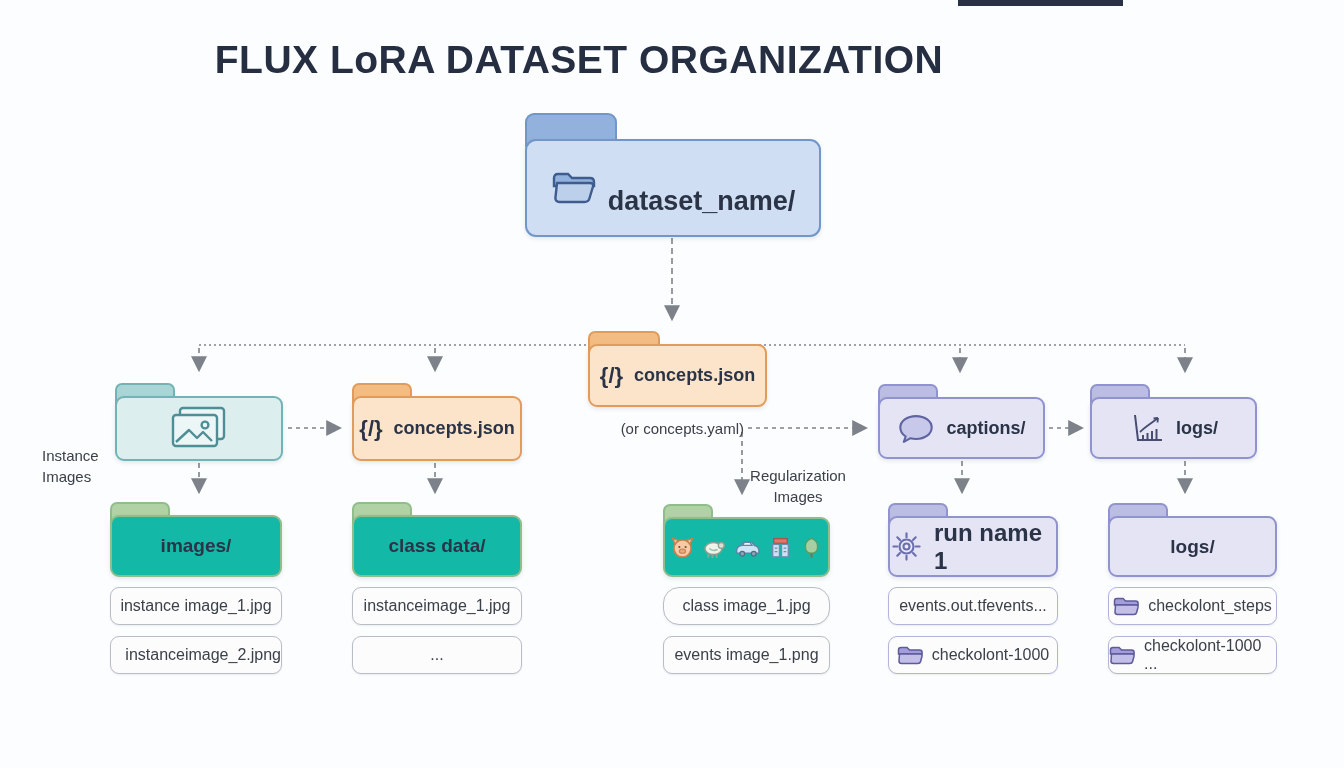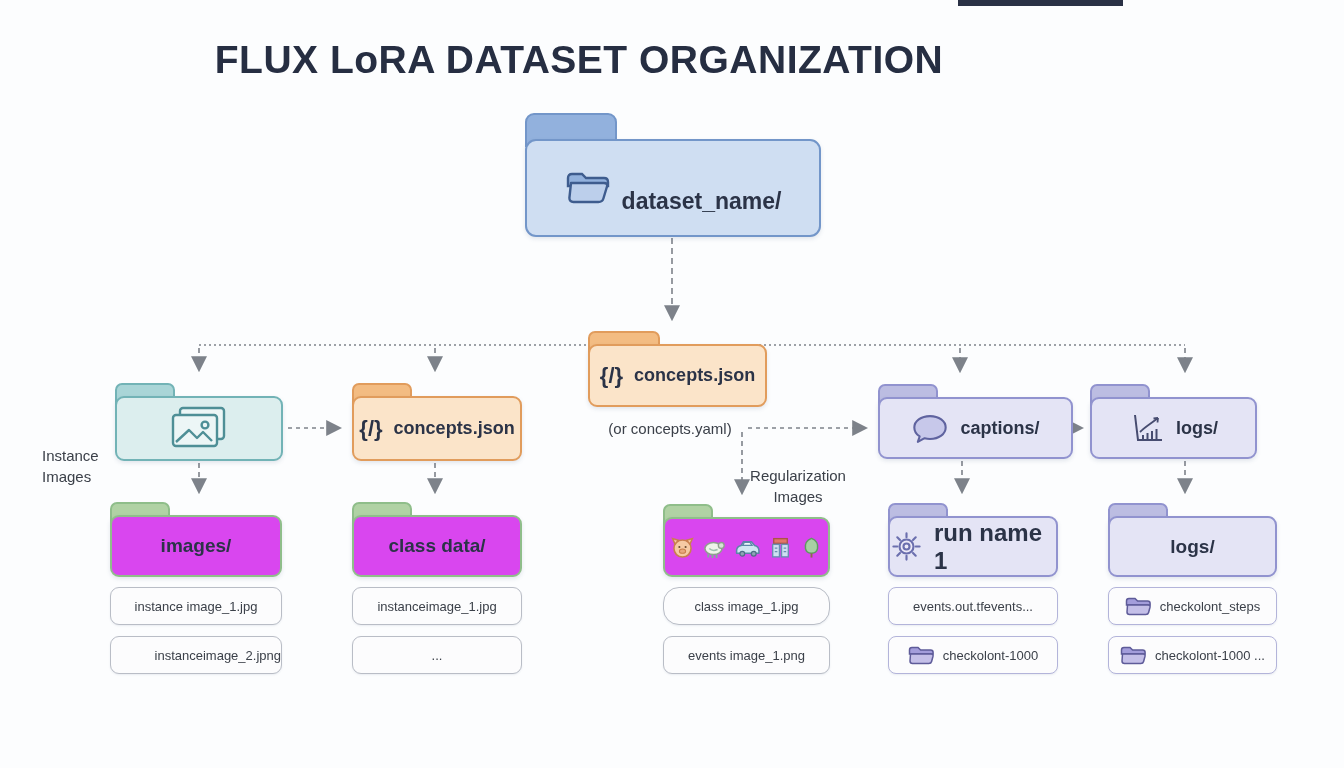--- a/index.html
+++ b/index.html
@@ -30,37 +30,37 @@
   
   .blue .tab{background:#92b1dd;border-color:#7396c9;}
   .blue .fbody{background:#cfdef2;border-color:#7396c9;}
   .teal .tab{background:#a9d5d7;border-color:#72b3b6;}
   .teal .fbody{background:#dceeee;border-color:#72b3b6;}
   .orange .tab{background:#f3bc82;border-color:#e19c5c;}
   .orange .fbody{background:#fbe4c9;border-color:#e19c5c;}
   .purple .tab{background:#bcbde2;border-color:#9193cf;}
   .purple .fbody{background:#e4e4f5;border-color:#9193cf;}
   .green .tab{background:#b0d2a4;border-color:#8fbe8a;}
-  .green .fbody{background:#d946ef;border-color:#8fbe8a;}
+  .green .fbody{background:#14b8a6;border-color:#8fbe8a;}
   
   #root-folder .tab{height:34px;width:92px;border-radius:9px 9px 0 0;}
   #root-folder .fbody{top:26px;border-radius:11px;}
-  #root-folder .flabel{font-size:23px;margin-top:27px;}
+  #root-folder .flabel{font-size:27px;margin-top:27px;}
   .lv2 .flabel{font-size:18px;}
   .lv3 .flabel{font-size:19px;}
   .glyph-code{font-size:22px;font-weight:bold;color:#2b3347;}
   
   .leaf{
     position:absolute;height:38px;box-sizing:border-box;
     background:#fcfcfd;border:1.6px solid #b9bdc6;border-radius:9px;
     display:flex;align-items:center;justify-content:center;gap:9px;
-    font-size:13px;color:#3b4049;
+    font-size:16px;color:#3b4049;
     box-shadow:0 1px 2px rgba(70,90,130,.10);
   }
-  .leaf.pborder{border-color:#b3b4da;border-radius:8px;}
+  .leaf.pborder{border-color:#b3b4da;}
   
   .note{font-size:15px;color:#3b4049;line-height:21px;}
   svg{display:block;}
   #edge-strip{left:958px;top:0;width:165px;height:6px;background:#2a3145;}
 </style>
 </head>
 <body>
 
 <svg class="abs" width="1344" height="768" viewBox="0 0 1344 768" style="left:0;top:0;pointer-events:none;">
   <defs>
@@ -130,23 +130,23 @@
 </div>
 
 <div class="folder orange lv2" style="left:588px;top:331px;width:179px;height:76px;">
   <div class="tab" style="width:72px;"></div>
   <div class="fbody">
     <span class="glyph-code">{/}</span>
     <span class="flabel">concepts.json</span>
   </div>
 </div>
 
-<div class="abs note" style="left:596px;top:418px;width:148px;text-align:center;">(or concepts.yaml)</div>
-
-<div class="folder purple lv2" style="left:878px;top:384px;width:195px;height:75px;">
+<div class="abs note" style="left:596px;top:418px;width:148px;text-align:right;">(or concepts.yaml)</div>
+
+<div class="folder purple lv2" style="left:878px;top:384px;width:167px;height:75px;">
   <div class="tab"></div>
   <div class="fbody">
     <span>
       <svg width="38" height="31" viewBox="0 0 40 32">
         <path d="M20,3 c9.5,0 16.5,5.3 16.5,12 c0,6.7 -7,12 -16.5,12 c-2,0 -4,-0.3 -5.7,-0.8 L7.2,30 l1.9,-5.6 C5.6,22.2 3.5,18.9 3.5,15 C3.5,8.3 10.5,3 20,3 z" fill="#c7c8ea" stroke="#5f639f" stroke-width="2.2" stroke-linejoin="round"></path>
       </svg>
     </span>
     <span class="flabel">captions/</span>
   </div>
 </div>

